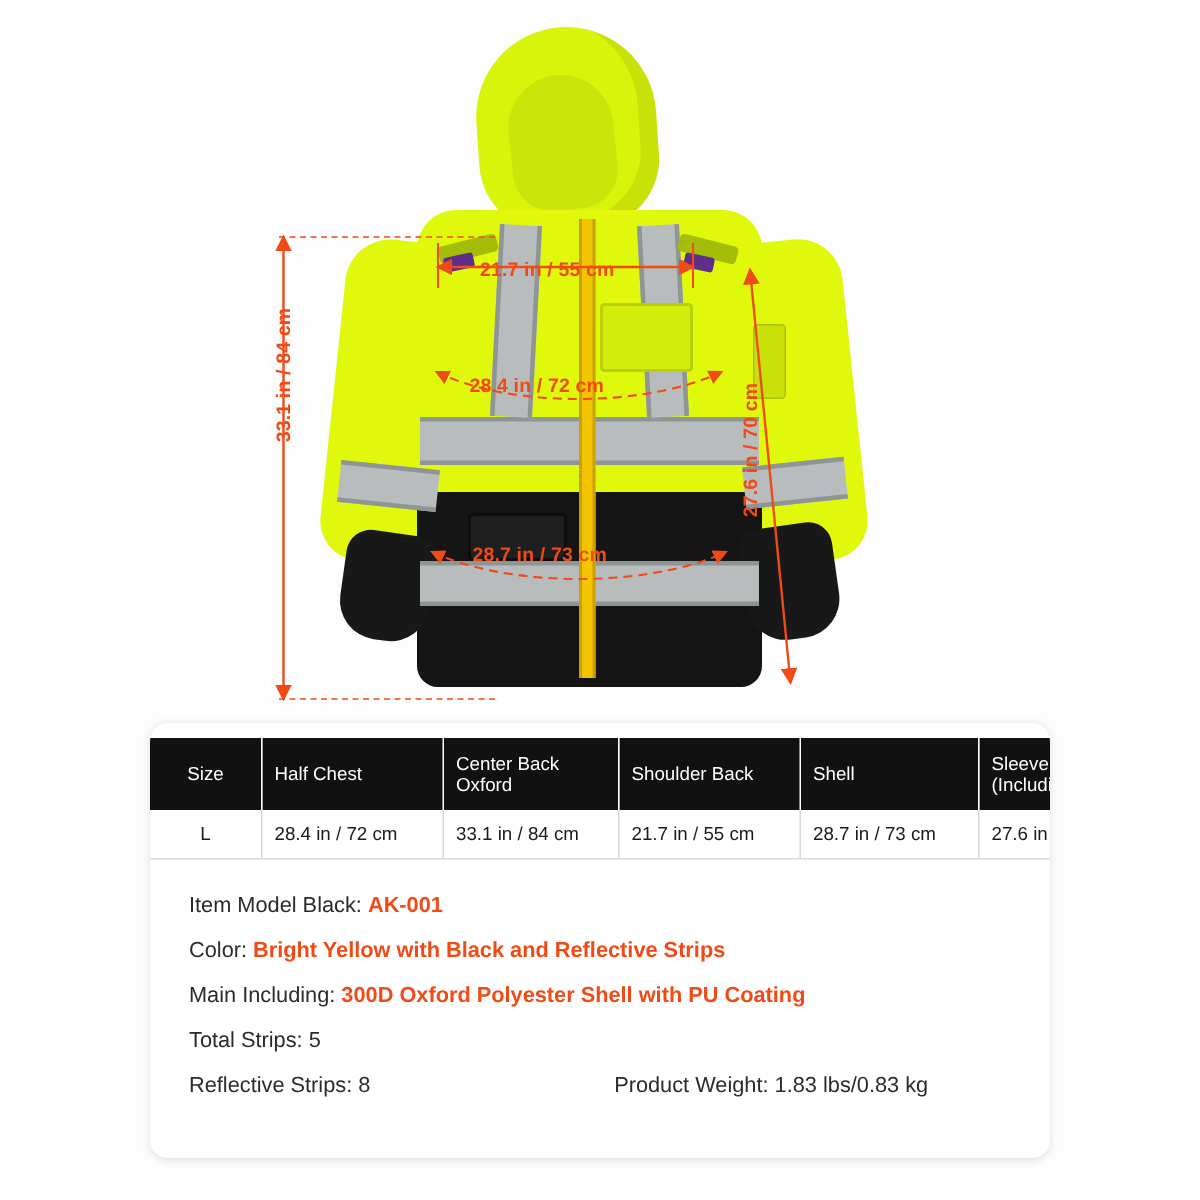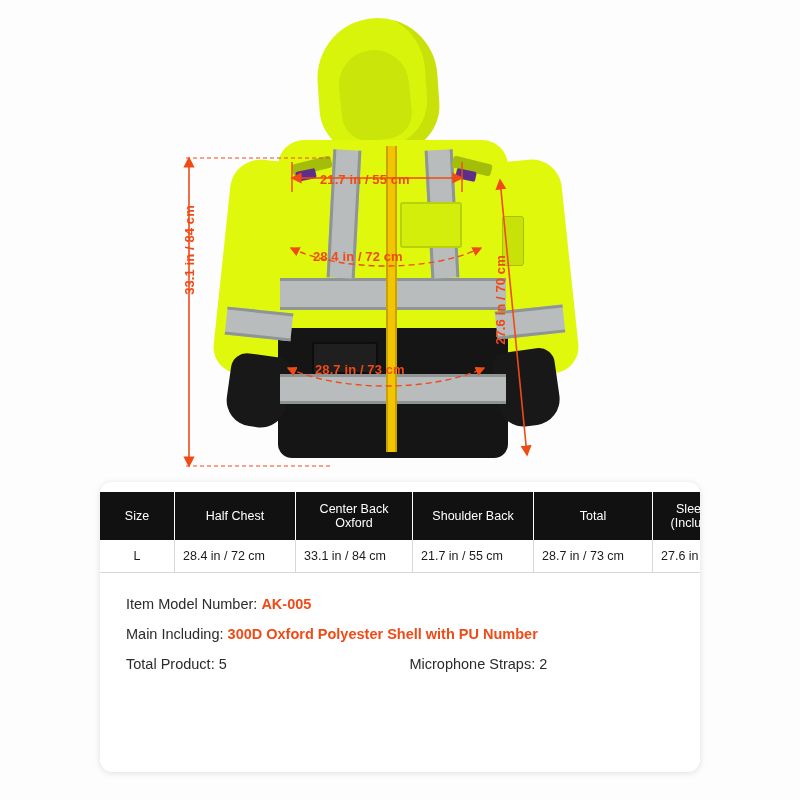--- a/index.html
+++ b/index.html
@@ -256,21 +256,21 @@
     border-collapse: collapse;
     width: 578px;
     margin: 10px auto 0 auto;
     table-layout: fixed;
   }
   table.size-table th {
     background: #111111;
     color: #ffffff;
     font-size: 12.5px;
     font-weight: normal;
-    text-align: center;
+    text-align: left;
     padding: 7px 8px;
     border-right: 1px solid #ffffff;
     vertical-align: middle;
     height: 34px;
     line-height: 14px;
   }
   table.size-table th:last-child { border-right: none; }
   table.size-table th.col-size { text-align: center; }
   table.size-table td {
     font-size: 12.5px;
@@ -382,51 +382,61 @@
   <div class="spec-card">
 
     <div class="table-wrap">
       <table class="size-table">
         <thead>
           <tr>
             <th class="col-size" style="width:58px">Size</th>
             <th style="width:104px">Half Chest</th>
             <th style="width:100px">Center Back Oxford</th>
             <th style="width:104px">Shoulder Back</th>
-            <th style="width:102px">Total</th>
+            <th style="width:102px">Shell</th>
             <th style="width:110px">Sleeve Length (Including Cuffs)</th>
           </tr>
         </thead>
         <tbody>
           <tr>
             <td class="col-size">L</td>
             <td>28.4 in / 72 cm</td>
             <td>33.1 in / 84 cm</td>
             <td>21.7 in / 55 cm</td>
             <td>28.7 in / 73 cm</td>
             <td>27.6 in / 70 cm</td>
           </tr>
         </tbody>
       </table>
     </div>
 
     <div class="spec-list">
       <div class="spec-row">
-        <span>Item Model Number:</span>
-        <span class="val">AK-005</span>
+        <span>Item Model Black:</span>
+        <span class="val">AK-001</span>
+      </div>
+      <div class="spec-row">
+        <span>Color:</span>
+        <span class="val">Bright Yellow with Black and Reflective Strips</span>
       </div>
       <div class="spec-row">
         <span>Main Including:</span>
-        <span class="val">300D Oxford Polyester Shell with PU Number</span>
+        <span class="val">300D Oxford Polyester Shell with PU Coating</span>
       </div>
       <div class="spec-two">
         <div class="left">
-          <span>Total Product:</span>
+          <span>Total Strips:</span>
           <span class="val">5</span>
         </div>
+      </div>
+      <div class="spec-two">
+        <div class="left">
+          <span>Reflective Strips:</span>
+          <span class="val">8</span>
+        </div>
         <div class="right">
-          <span>Microphone Straps:</span>
-          <span class="val">2</span>
+          <span>Product Weight:</span>
+          <span class="val">1.83 lbs/0.83 kg</span>
         </div>
       </div>
     </div>
   </div>
 </div>
 
 </body></html>

